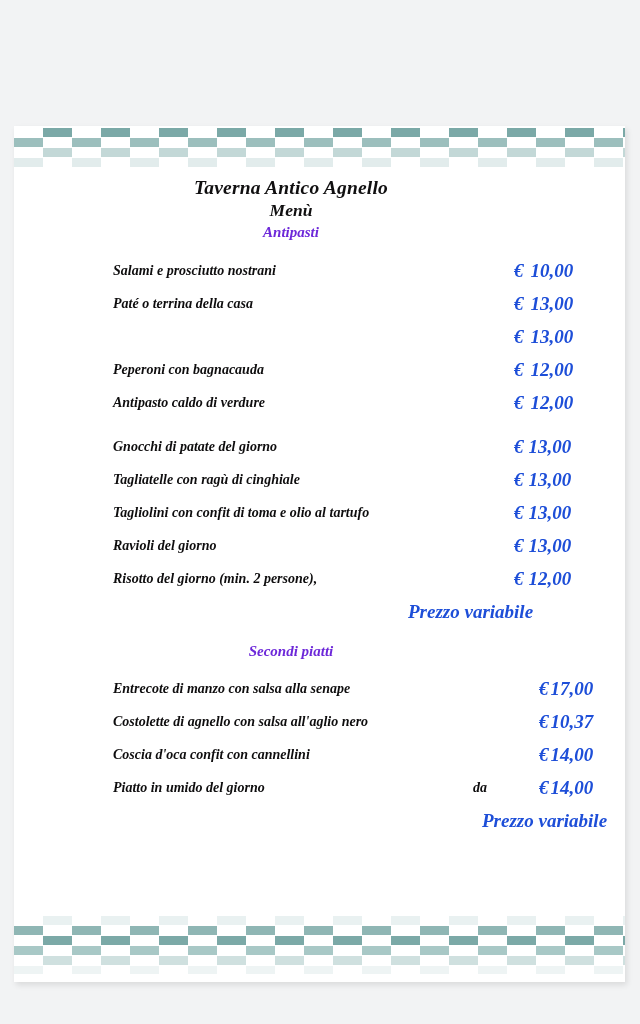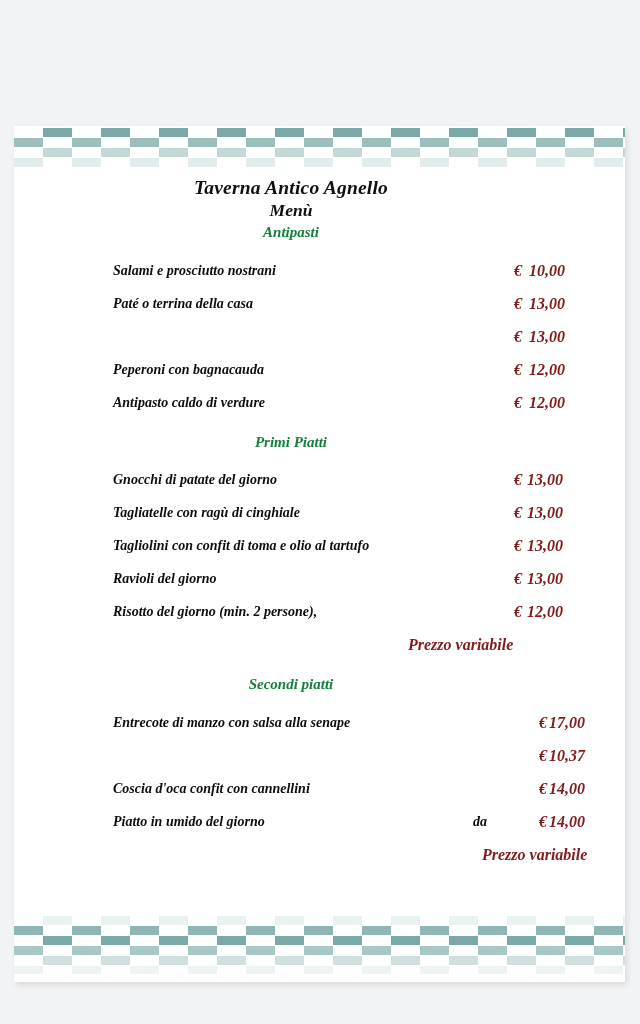--- a/index.html
+++ b/index.html
@@ -73,21 +73,21 @@
     font-weight: bold;
     font-style: italic;
     font-size: 17.5px;
     color: #100f10;
     line-height: 1.35;
   }
   .section-heading {
     font-weight: bold;
     font-style: italic;
     font-size: 15px;
-    color: #15803d;
+    color: #6d28d9;
     text-align: center;
     line-height: 1.3;
   }
 
   .section-heading.spaced { margin-top: 14px; }
 
   .items {
     margin-top: 11px;
   }
 
@@ -102,22 +102,22 @@
     font-weight: bold;
     font-style: italic;
     font-size: 14px;
     color: #0e0d0e;
     white-space: nowrap;
   }
   .item-price {
     position: absolute;
     font-weight: bold;
     font-style: italic;
-    font-size: 16px;
-    color: #7f1d1d;
+    font-size: 19px;
+    color: #1d4ed8;
     white-space: nowrap;
   }
   .item-prefix {
     position: absolute;
     font-weight: bold;
     font-style: italic;
     font-size: 14px;
     color: #0e0d0e;
     white-space: nowrap;
   }
@@ -219,21 +219,20 @@
           </div>
           <div class="menu-row">
             <div class="item-name">Peperoni con bagnacauda</div>
             <div class="item-price euro-gap-wide"><span class="cur">€</span><span>12,00</span></div>
           </div>
           <div class="menu-row">
             <div class="item-name">Antipasto caldo di verdure</div>
             <div class="item-price euro-gap-wide"><span class="cur">€</span><span>12,00</span></div>
           </div>
         </div>
-        <div class="section-heading spaced">Primi Piatti</div>
         <div class="items sec-primi">
           <div class="menu-row">
             <div class="item-name">Gnocchi di patate del giorno</div>
             <div class="item-price euro-gap-mid"><span class="cur">€</span><span>13,00</span></div>
           </div>
           <div class="menu-row">
             <div class="item-name">Tagliatelle con ragù di cinghiale</div>
             <div class="item-price euro-gap-mid"><span class="cur">€</span><span>13,00</span></div>
           </div>
           <div class="menu-row">
@@ -252,20 +251,21 @@
             <div class="item-price variable pos-mid">Prezzo variabile</div>
           </div>
         </div>
         <div class="section-heading spaced">Secondi piatti</div>
         <div class="items sec-secondi">
           <div class="menu-row">
             <div class="item-name">Entrecote di manzo con salsa alla senape</div>
             <div class="item-price euro-gap-tight"><span class="cur">€</span><span>17,00</span></div>
           </div>
           <div class="menu-row">
+            <div class="item-name">Costolette di agnello con salsa all'aglio nero</div>
             <div class="item-price euro-gap-tight"><span class="cur">€</span><span>10,37</span></div>
           </div>
           <div class="menu-row">
             <div class="item-name">Coscia d'oca confit con cannellini</div>
             <div class="item-price euro-gap-tight"><span class="cur">€</span><span>14,00</span></div>
           </div>
           <div class="menu-row">
             <div class="item-name">Piatto in umido del giorno</div>
             <div class="item-prefix pos-da">da</div>
             <div class="item-price euro-gap-tight"><span class="cur">€</span><span>14,00</span></div>

